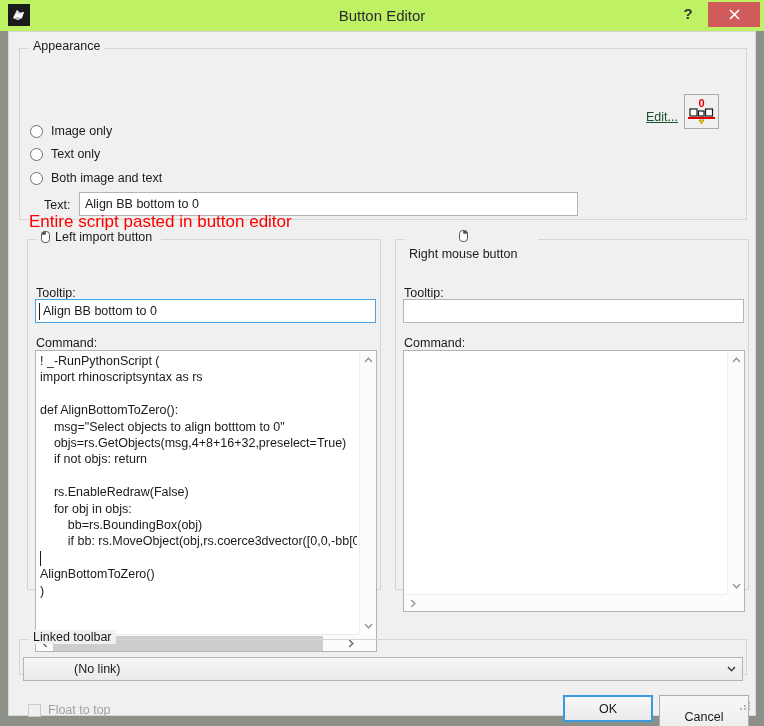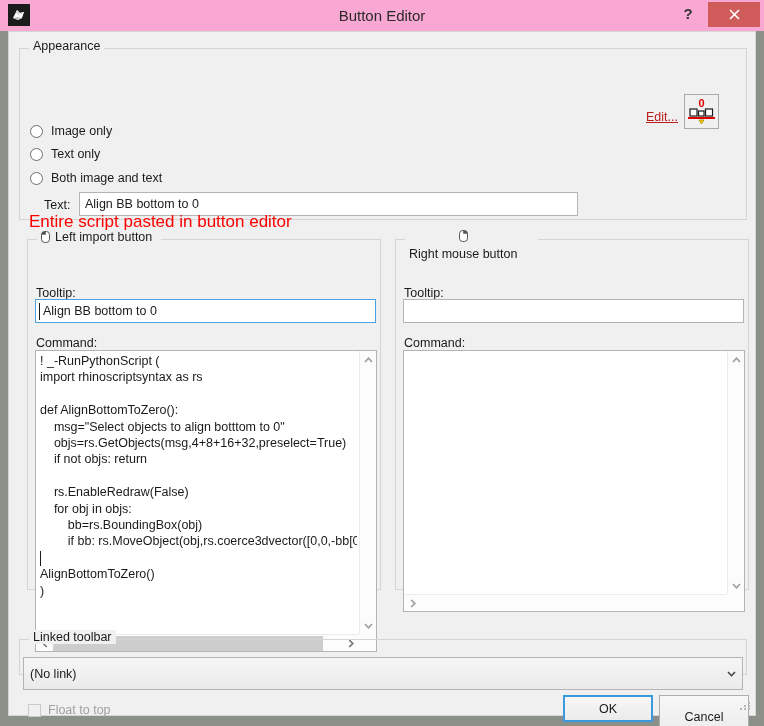--- a/index.html
+++ b/index.html
@@ -19,21 +19,21 @@
     left: 0; top: 0;
     width: 764px; height: 726px;
     background: #8b9188;
   }
 
   
   .titlebar {
     position: absolute;
     left: 0; top: 0;
     width: 764px; height: 31px;
-    background: #f9a8d4;
+    background: #bef264;
   }
   .app-icon {
     position: absolute;
     left: 8px; top: 4px;
     width: 22px; height: 22px;
     background: #1b1b1b;
     display: flex; align-items: center; justify-content: center;
     overflow: hidden;
   }
   .title-text {
@@ -158,21 +158,21 @@
   .caret {
     position: absolute;
     width: 1px;
     background: #1a1a1a;
   }
 
   
   .editlink {
     position: absolute;
     font-size: 12.5px;
-    color: #b91c1c;
+    color: #14532d;
     text-decoration: underline;
     cursor: default;
     white-space: nowrap;
   }
 
   
   .iconbox {
     position: absolute;
     background: #f0f0f0;
     border: 1px solid #a9a9a9;
@@ -492,21 +492,21 @@
     </div>
 
     <div class="groupbox" style="left:10px; top:607px; width:728px; height:36px;">
       <div class="gb-line-l" style="left:0; width:9px;"></div>
       <div class="gb-line-r" style="left:97px; right:0;"></div>
       <div class="gb-label" style="left:9px;">
         <span>Linked toolbar</span>
       </div>
     </div>
 
-    <div class="combo" style="left:14px; top:625px; width:720px; height:33px;">
+    <div class="combo" style="left:14px; top:625px; width:720px; height:24px;padding-left:44px;">
       <span class="combo-val">(No link)</span>
       <span class="combo-arrow">
         <svg width="9" height="6" viewBox="0 0 9 6">
           <path d="M1,1 L4.5,4.8 L8,1" stroke="#3c3c3c" stroke-width="1.4" fill="none"></path>
         </svg>
       </span>
     </div>
 
     <div class="cbrow" style="left:19px; top:671px;">
       <span class="cbbox"></span>

